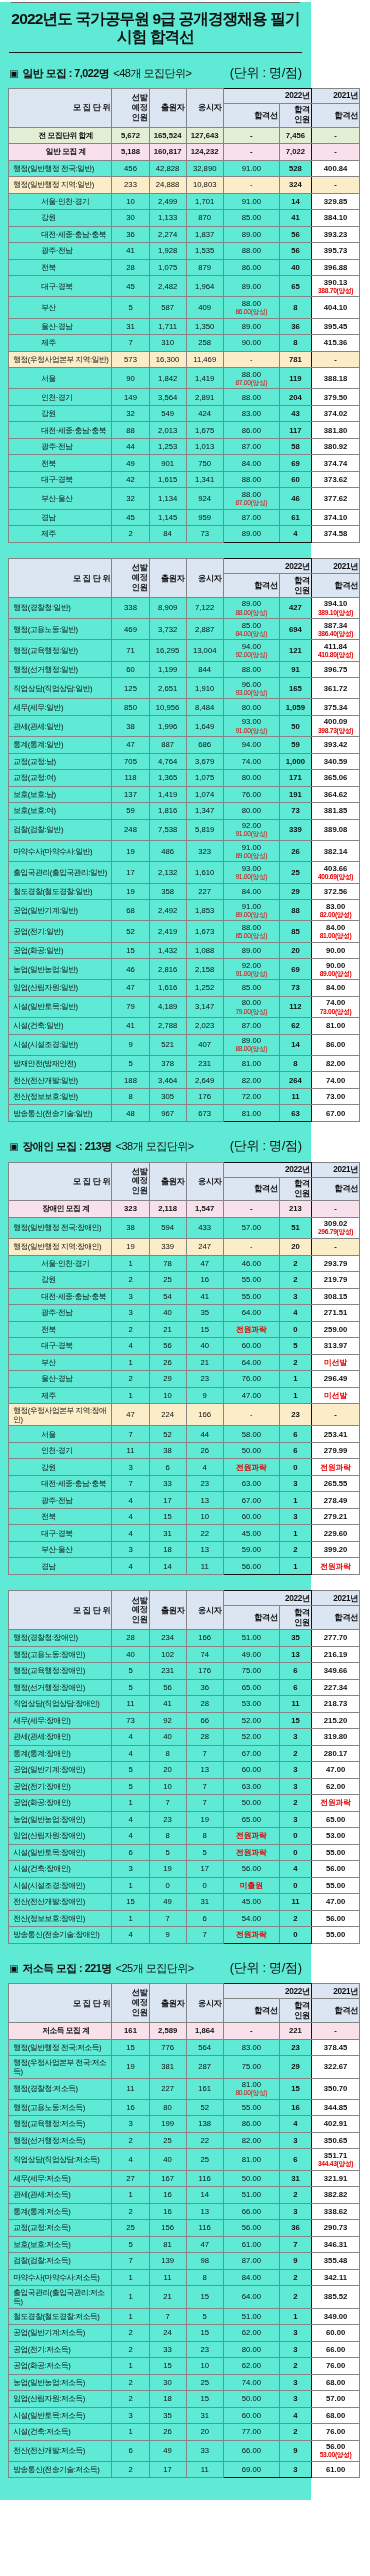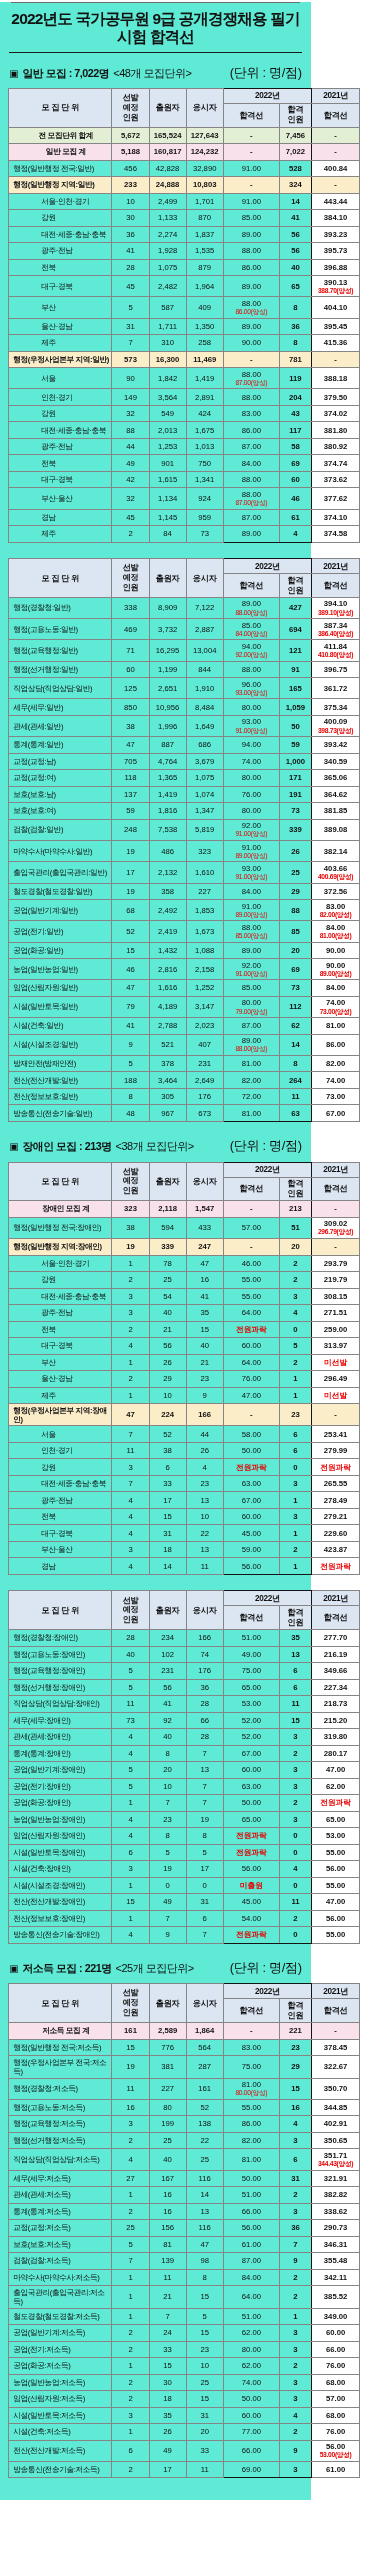--- a/index.html
+++ b/index.html
@@ -11,28 +11,28 @@
   .title-rule{border-top:1.5px solid #1c1c1c;margin:0 1px 9.3px;}
   .sec-head{display:flex;align-items:baseline;margin:11.3px 1px 6.2px;}
   .sec-marker{font-size:9.8px;font-weight:800;margin-right:4.1px;}
   .sec-title{font-size:10.8px;font-weight:800;letter-spacing:-0.5px;white-space:nowrap;}
   .sec-sub{font-size:11px;font-weight:400;letter-spacing:-0.5px;margin-left:4.1px;white-space:nowrap;}
   .sec-unit{margin-left:auto;font-size:13px;letter-spacing:-0.3px;white-space:nowrap;}
   table.tbl{border-collapse:collapse;width:352px;table-layout:fixed;margin:0 auto 15.5px;
     border:1px solid #3c3c3c;}
   .tbl th,.tbl td{border:0.5px solid #858585;box-sizing:border-box;
     text-align:center;vertical-align:middle;font-size:7.7px;padding:1.5px 1px;}
-  .tbl thead th{background:#dce6f2;font-weight:700;font-size:8.2px;letter-spacing:-0.3px;}
+  .tbl thead th{background:#dce6f2;font-weight:700;font-size:8.2px;letter-spacing:-0.3px;text-align:right;}
   .pre{white-space:pre-line;line-height:1.2;}
   .tbl tbody td{height:16.5px;line-height:1.2;}
   td.lab{text-align:left;padding-left:4.1px;letter-spacing:-0.4px;}
   tr.region td.lab{padding-left:32px;}
   tr.grand td{background:#e2efd5;text-align:center;}
   tr.total td{background:#f9e1eb;}
-  tr.group td{background:#fcedc9;font-weight:bold;}
+  tr.group td{background:#fcedc9;}
   tr.grand td,tr.total td{font-weight:700;}
   tr.grand td.lab,tr.total td.lab{text-align:center;padding-left:12px;}
   td.c4,th.b22l{font-weight:700;}
   td.c5{font-weight:700;}
   .b22l{border-left:1.5px solid #141414 !important;}
   .b22r{border-right:1.5px solid #141414 !important;}
   th.y22top{border-left:1.5px solid #141414 !important;border-right:1.5px solid #141414 !important;
     border-top:1.5px solid #141414 !important;}
   tbody tr:last-child td.b22l,tbody tr:last-child td.b22r{border-bottom:1.5px solid #141414 !important;}
   .sub{display:block;font-size:6.7px;color:#e80000;letter-spacing:-0.3px;}
@@ -117,21 +117,21 @@
             <td class="c4 b22r"><span>324</span></td>
             <td class="c5"><span>-</span></td>
           </tr>
           <tr class="region">
             <td class="lab">서울·인천·경기</td>
             <td class="c0"><span>10</span></td>
             <td class="c1"><span>2,499</span></td>
             <td class="c2"><span>1,701</span></td>
             <td class="c3 b22l"><span>91.00</span></td>
             <td class="c4 b22r"><span>14</span></td>
-            <td class="c5"><span>443.44</span></td>
+            <td class="c5"><span>329.85</span></td>
           </tr>
           <tr class="region">
             <td class="lab">강원</td>
             <td class="c0"><span>30</span></td>
             <td class="c1"><span>1,133</span></td>
             <td class="c2"><span>870</span></td>
             <td class="c3 b22l"><span>85.00</span></td>
             <td class="c4 b22r"><span>41</span></td>
             <td class="c5"><span>384.10</span></td>
           </tr>
@@ -797,21 +797,21 @@
             <td class="c4 b22r"><span>1</span></td>
             <td class="c5"><span>229.60</span></td>
           </tr>
           <tr class="region">
             <td class="lab">부산·울산</td>
             <td class="c0"><span>3</span></td>
             <td class="c1"><span>18</span></td>
             <td class="c2"><span>13</span></td>
             <td class="c3 b22l"><span>59.00</span></td>
             <td class="c4 b22r"><span>2</span></td>
-            <td class="c5"><span>423.87</span></td>
+            <td class="c5"><span>399.20</span></td>
           </tr>
           <tr class="region">
             <td class="lab">경남</td>
             <td class="c0"><span>4</span></td>
             <td class="c1"><span>14</span></td>
             <td class="c2"><span>11</span></td>
             <td class="c3 b22l"><span>56.00</span></td>
             <td class="c4 b22r"><span>1</span></td>
             <td class="c5"><span class="redv">전원과락</span></td>
           </tr>

